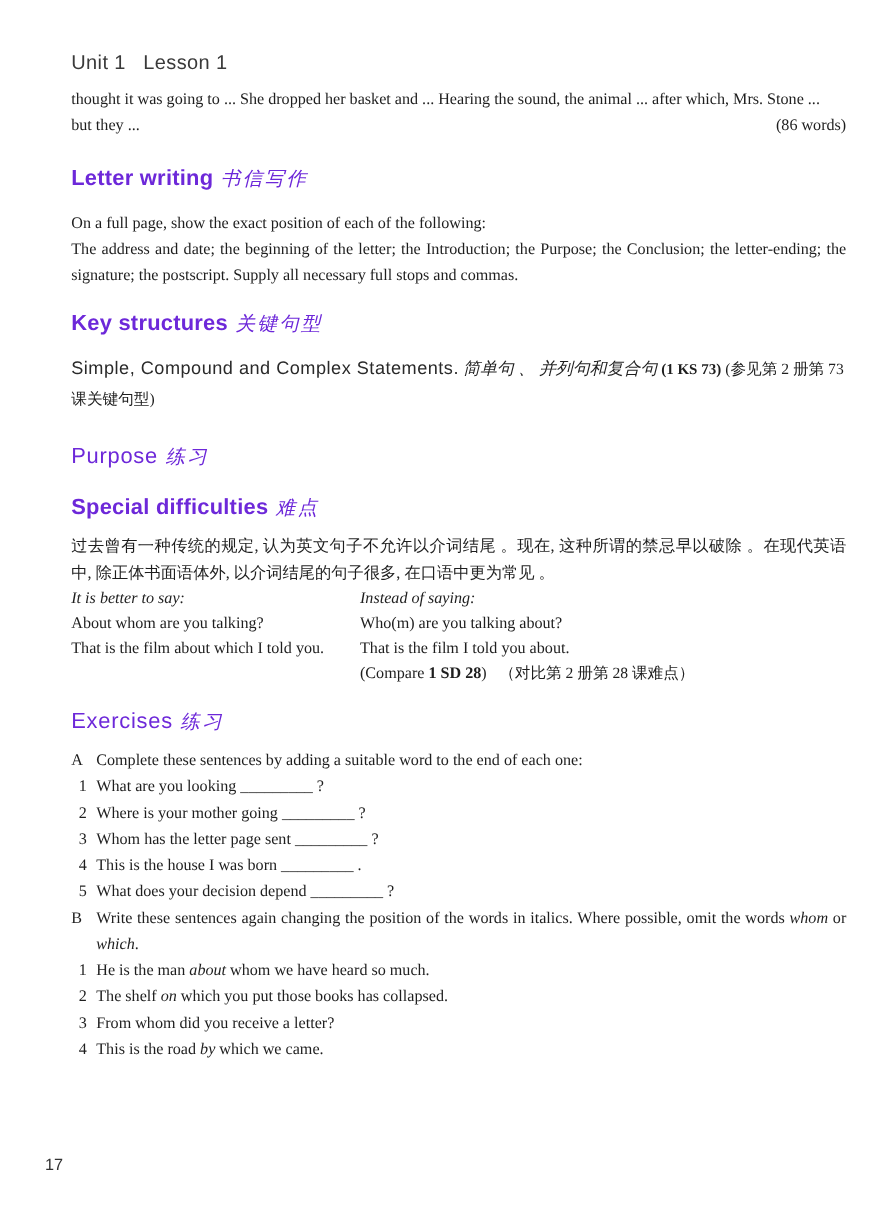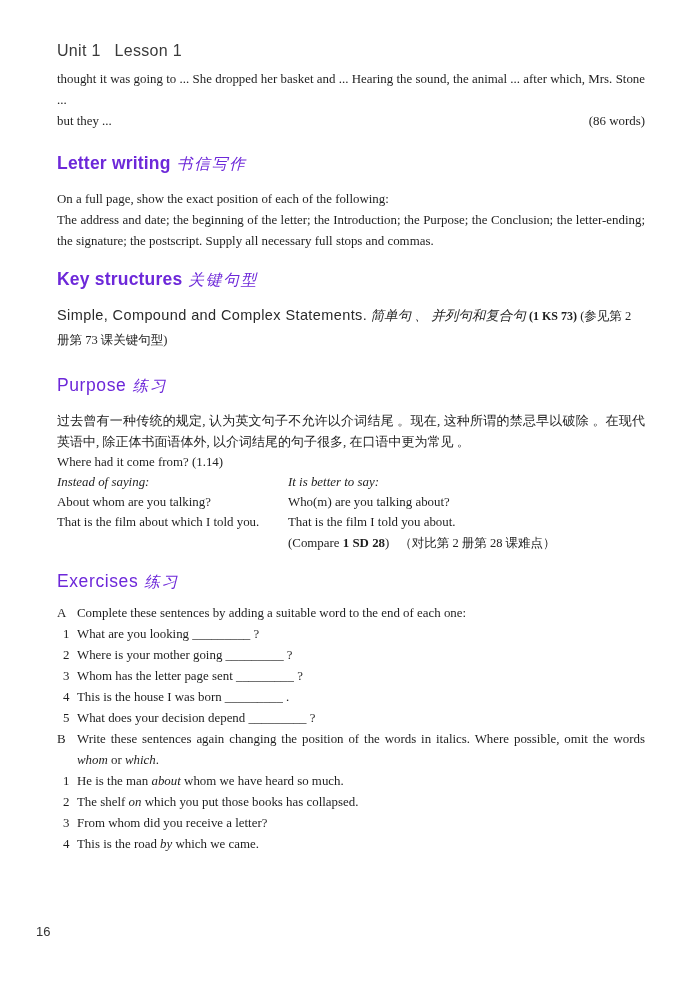--- a/index.html
+++ b/index.html
@@ -2,21 +2,21 @@
 <html><head>
 <meta charset="utf-8">
 <style>
   html, body { margin: 0; padding: 0; background: #ffffff; }
   .page {
     position: relative;
     width: 700px;
     height: 984px;
     background: #ffffff;
     box-sizing: border-box;
-    padding: 42px 55px 0 57px;
+    padding: 42px 23px 0 57px;
     font-family: "Liberation Serif", "DejaVu Serif", serif;
     color: #1e1e1e;
     overflow: hidden;
   }
   
   .unit-header {
     font-family: "Liberation Sans", "DejaVu Sans", sans-serif;
     font-size: 16px;
     color: #3a3a3a;
     margin: 0 0 9px 0;
@@ -143,26 +143,26 @@
 
   <h2 class="sec-heading mt-letter"><span>Letter writing</span><span class="heading-zh">书信写作</span></h2>
   <p class="intro-line">On a full page, show the exact position of each of the following:</p>
   <p class="body-line just">The address and date; the beginning of the letter; the Introduction; the Purpose; the Conclusion; the letter-ending; the signature; the postscript. Supply all necessary full stops and commas.</p>
 
   <h2 class="sec-heading mt-key"><span>Key structures</span><span class="heading-zh">关键句型</span></h2>
   <p class="key-statement"><span class="en">Simple, Compound and Complex Statements.</span> <span class="zh">简单句 、 并列句和复合句</span> <span class="ref-bold">(1 KS 73)</span> <span class="ref-zh">(参见第 2 册第 73 课关键句型)</span></p>
 
   <h2 class="sec-heading light mt-exercise"><span>Purpose</span><span class="heading-zh">练习</span></h2>
 
+  <h2 class="sec-heading mt-sd"><span>Special difficulties</span><span class="heading-zh">难点</span></h2>
   <p class="zh-note">过去曾有一种传统的规定, 认为英文句子不允许以介词结尾 。现在, 这种所谓的禁忌早以破除 。在现代英语中, 除正体书面语体外, 以介词结尾的句子很多, 在口语中更为常见 。</p>
-  <p class="intro-line">Where had it come from? (1.14)</p>
 
   <div class="cmp-grid">
+    <div class="hdr">It is better to say:</div>
     <div class="hdr">Instead of saying:</div>
-    <div class="hdr">It is better to say:</div>
     <div>About whom are you talking?</div>
     <div>Who(m) are you talking about?</div>
     <div>That is the film about which I told you.</div>
     <div>That is the film I told you about.</div>
     <div></div>
     <div class="cmp-compare"><span>(Compare </span><span class="bold">1 SD 28</span><span>)</span><span class="zh">（对比第 2 册第 28 课难点）</span></div>
   </div>
 
   <h2 class="sec-heading light mt-exs"><span>Exercises</span><span class="heading-zh">练习</span></h2>
 
@@ -205,14 +205,14 @@
     </div>
   <div class="ex-row numbered">
       <span>3</span>
       <span class="ex-text no-just"><span style="">From</span><span> whom did you receive a letter?</span></span>
     </div>
   <div class="ex-row numbered">
       <span>4</span>
       <span class="ex-text no-just"><span>This is the road </span><span style="font-style: italic;">by</span><span> which we came.</span></span>
     </div>
 
-  <div class="page-number">16</div>
+  <div class="page-number">17</div>
 </div>
 
 </body></html>

